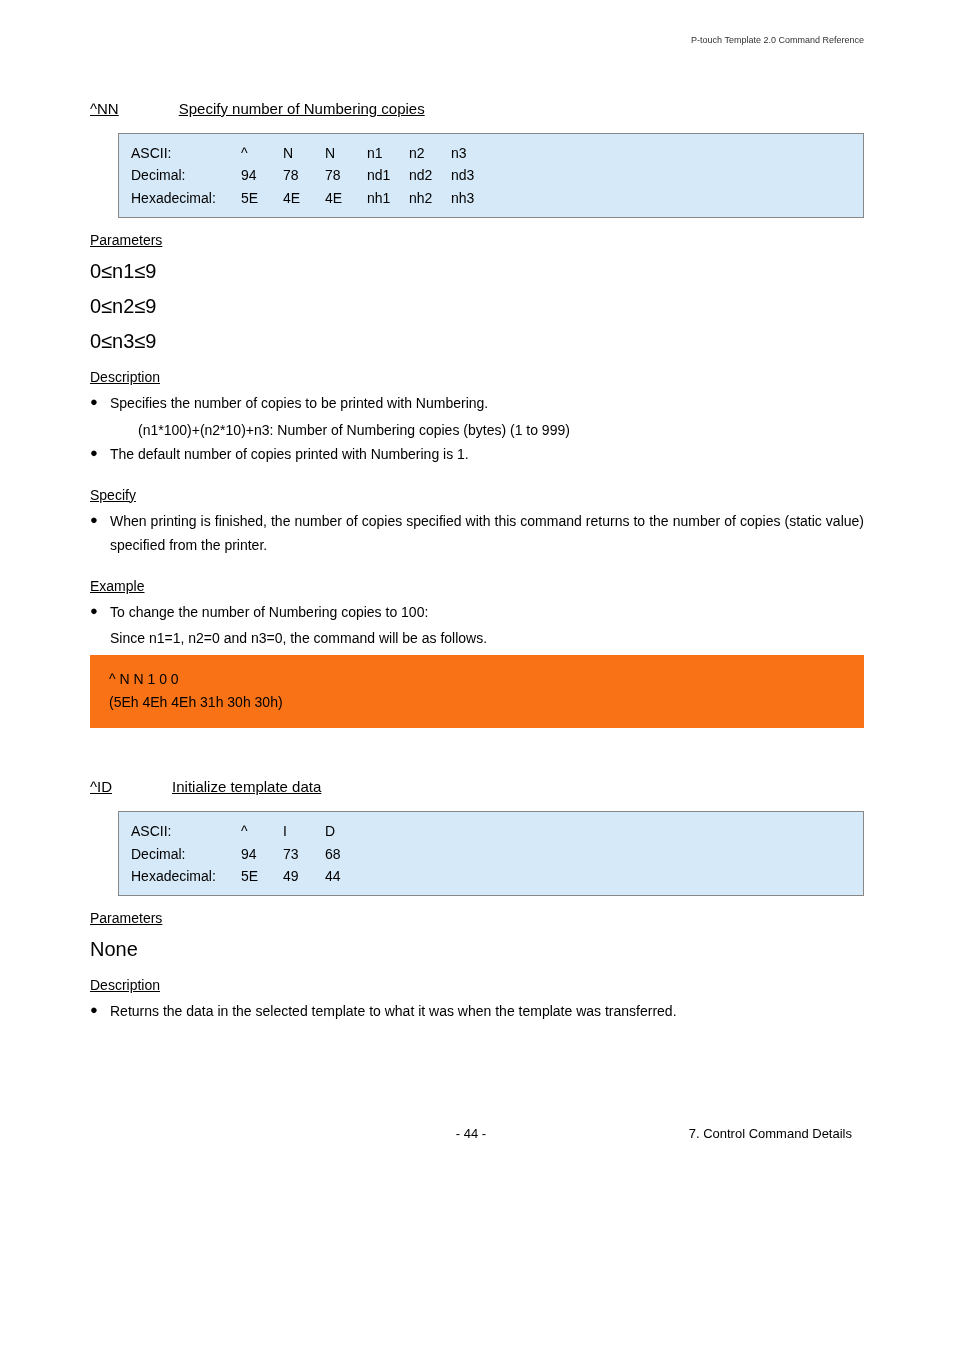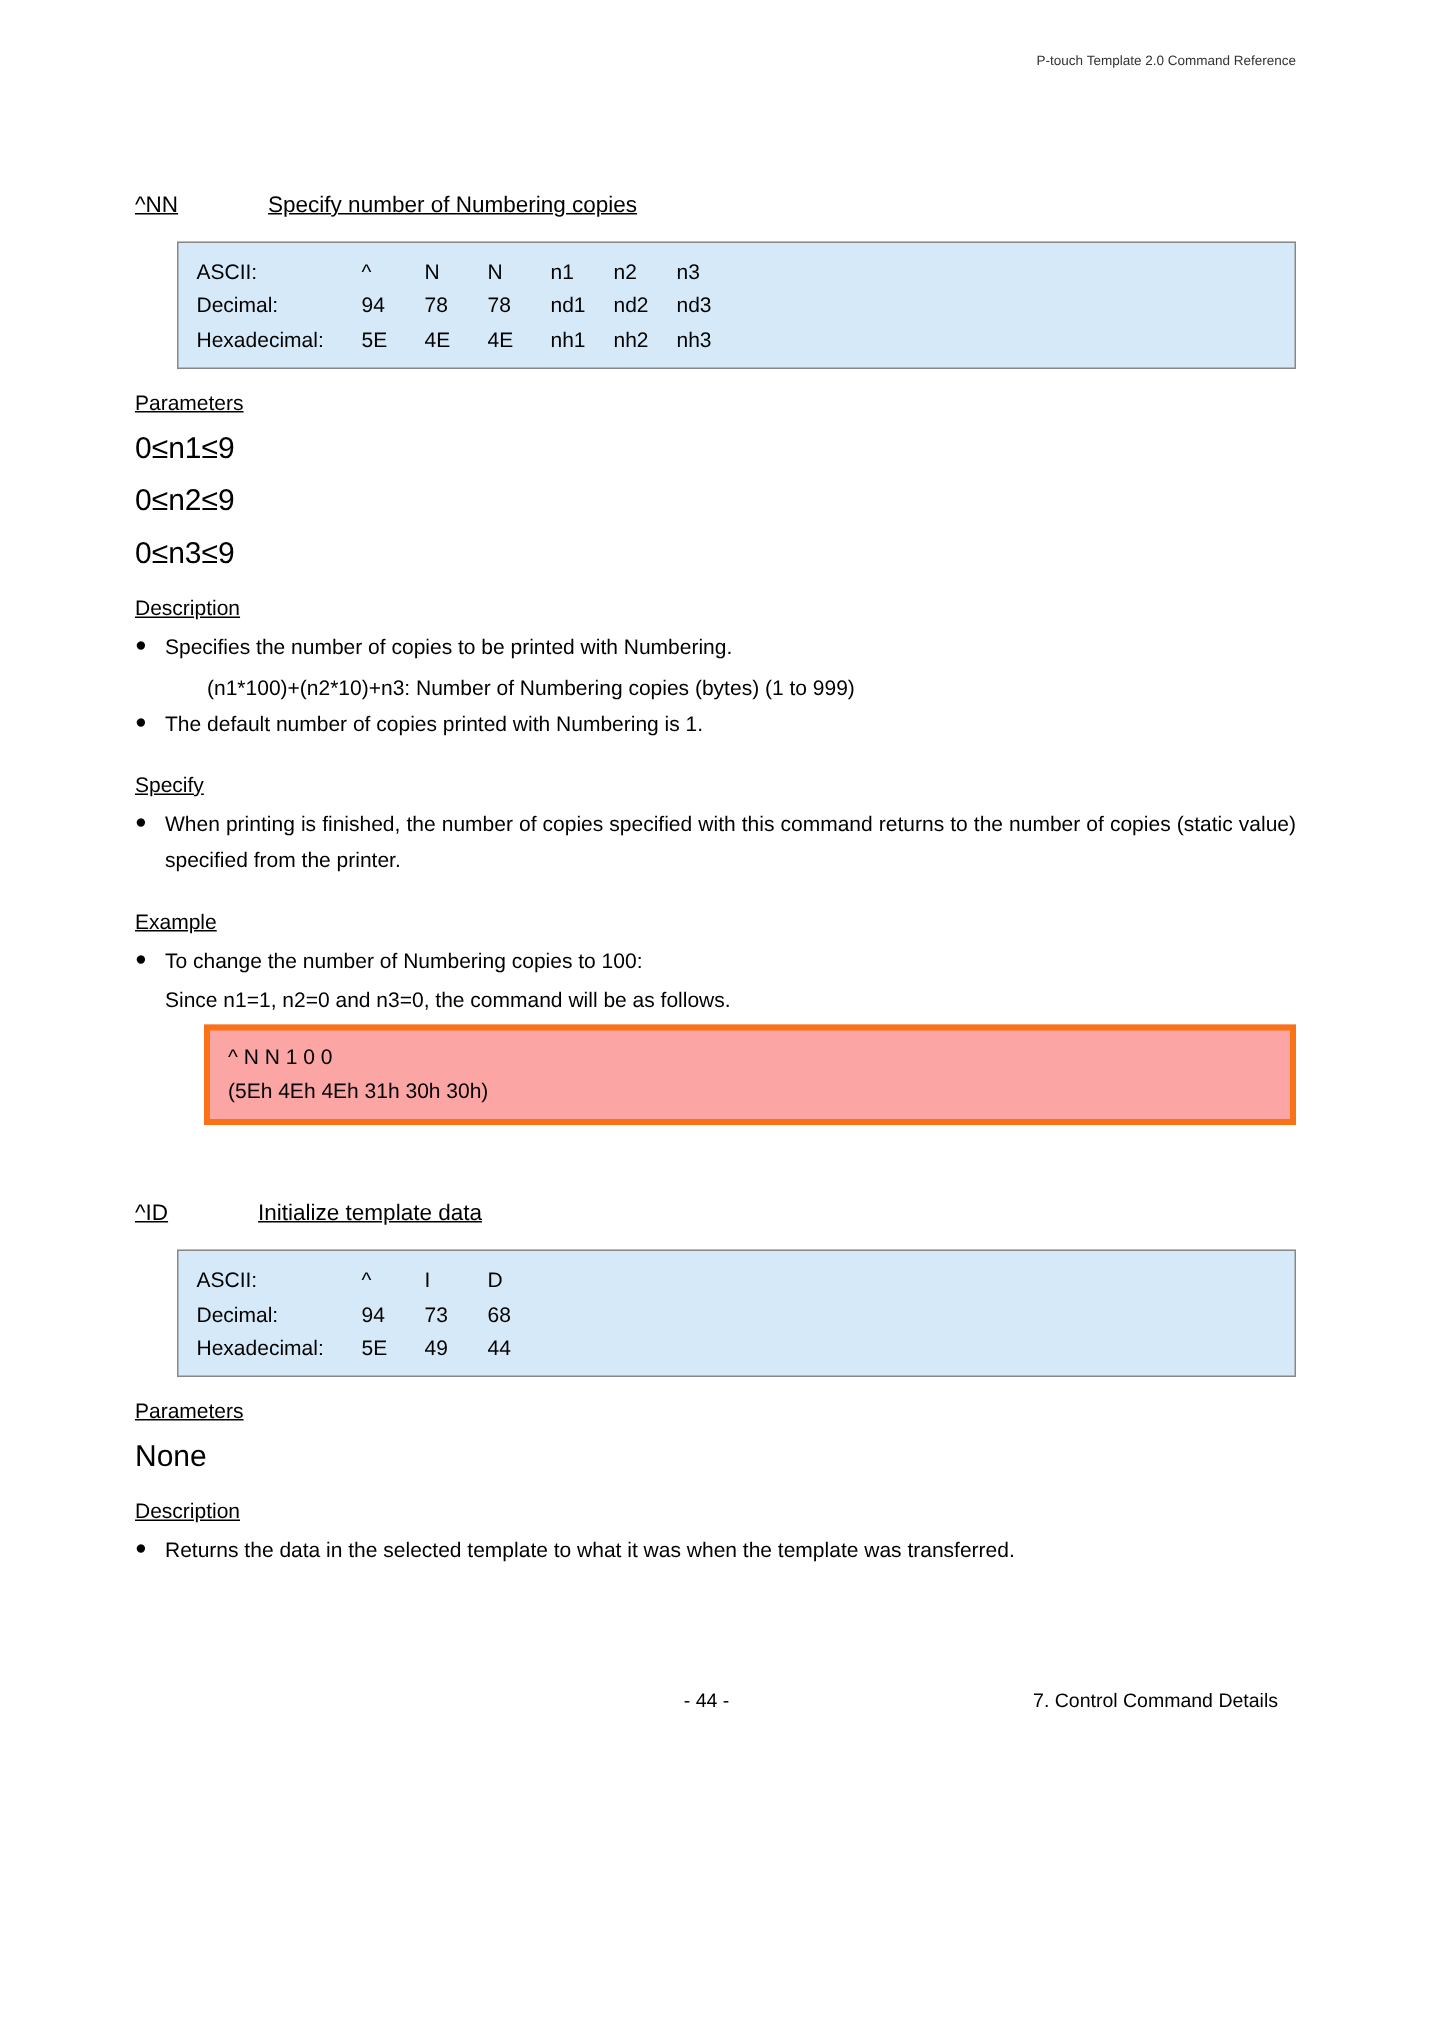--- a/index.html
+++ b/index.html
@@ -5,21 +5,21 @@
   * { box-sizing: border-box; }
   body {
     margin: 0;
     padding: 0;
     background: #ffffff;
     font-family: Arial, Helvetica, sans-serif;
     color: #000;
     width: 954px;
   }
   .page {
-    padding: 88px 90px 40px 90px;
+    padding: 60px 90px 40px 90px;
     position: relative;
     height: 1176px;
   }
   .header-right {
     position: absolute;
     top: 35px;
     right: 90px;
     font-size: 9px;
     color: #333;
   }
@@ -82,24 +82,23 @@
   .bullet-text {
     flex: 1;
     text-align: justify;
   }
   .sub-indent {
     margin-left: 48px;
     font-size: 14px;
     line-height: 1.75;
   }
   .example-box {
-    background: #fca5a5;
-    border: 4px solid #f97316;
+    background: #f97316;
+    border: 7px solid #f97316;
     padding: 6px 12px;
-    margin-left: 46px;
     margin-top: 4px;
     font-size: 14px;
     line-height: 1.7;
   }
   .footer {
     position: absolute;
     bottom: 35px;
     left: 0;
     right: 12px;
     padding: 0 90px;

